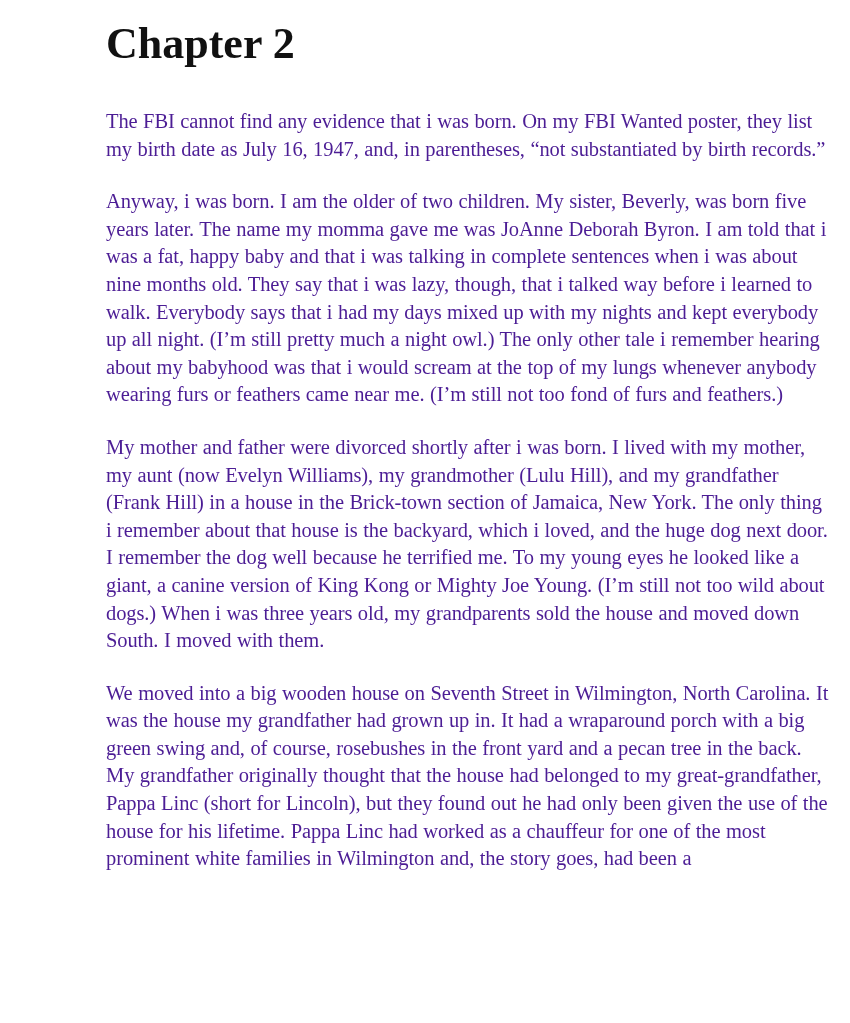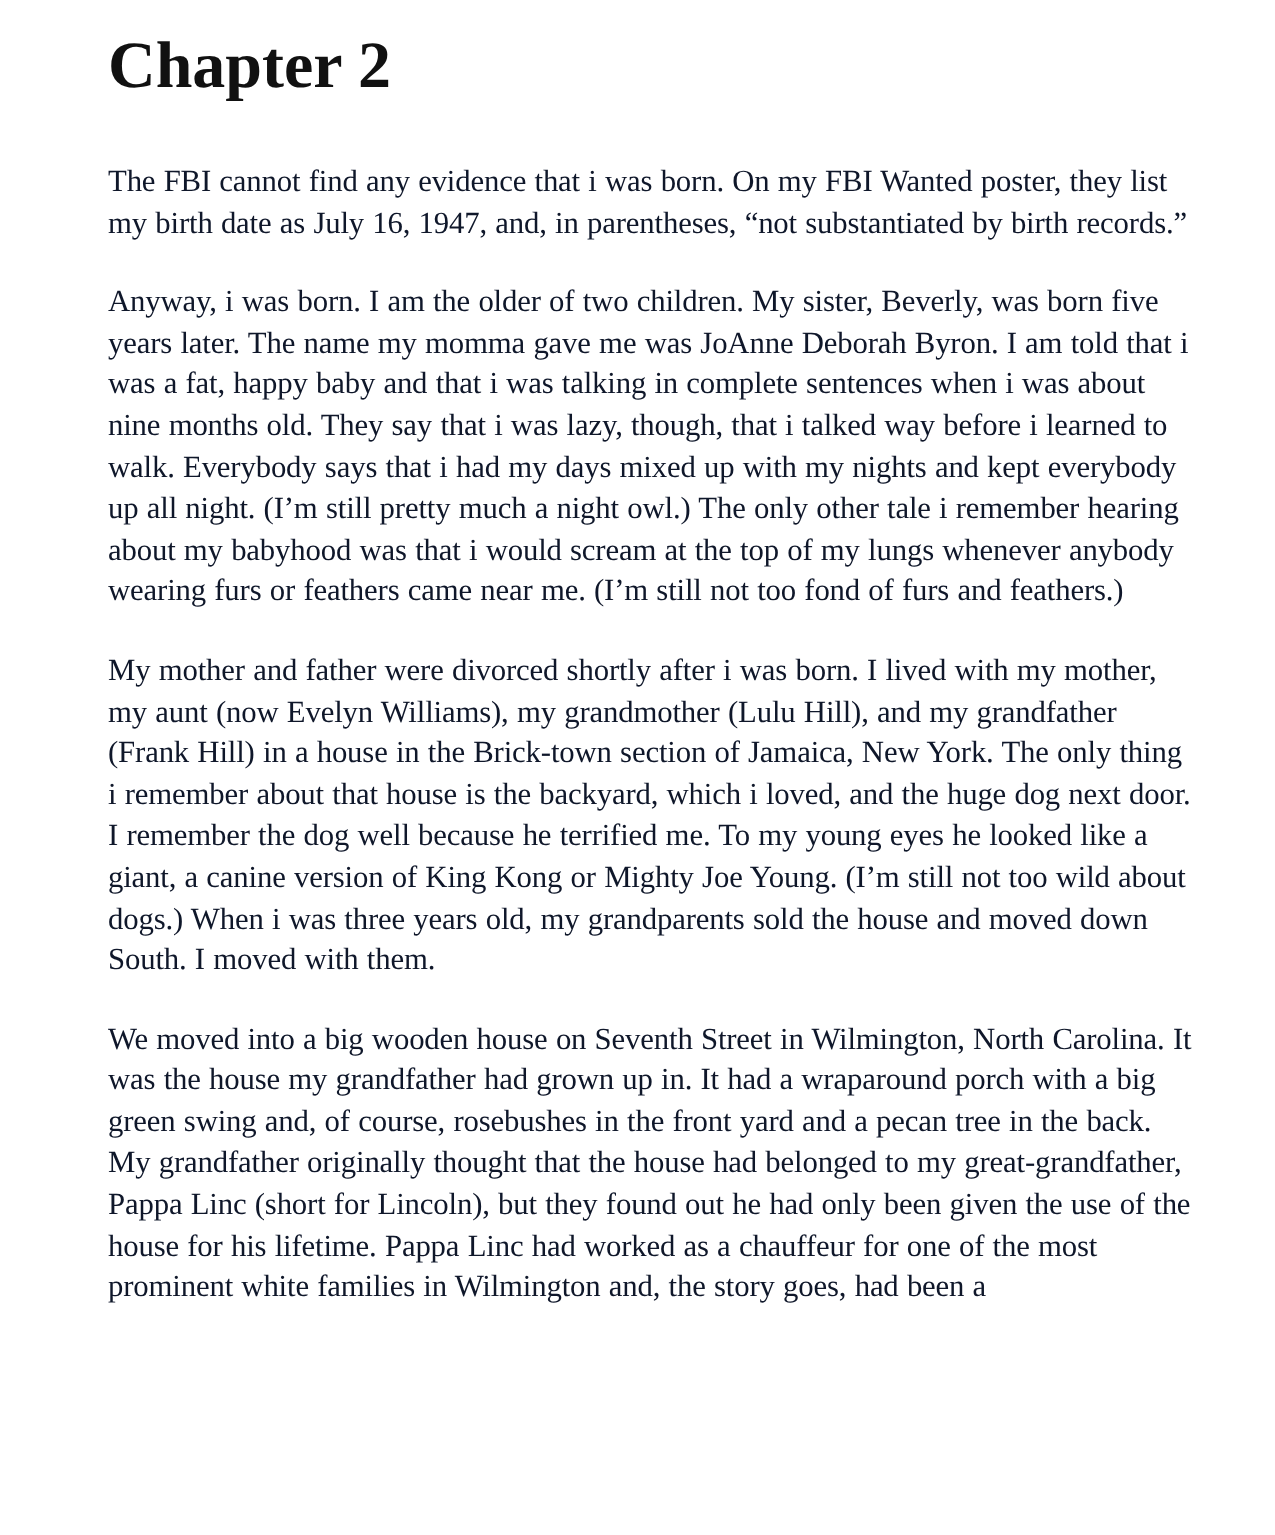--- a/index.html
+++ b/index.html
@@ -7,36 +7,36 @@
     padding: 0;
     background: #ffffff;
   }
   .page {
     position: relative;
     width: 850px;
     height: 1023px;
     background: #ffffff;
     overflow: hidden;
     box-sizing: border-box;
-    padding: 22px 25px 0 72px;
+    padding: 22px 25px 0 106px;
   }
   .chapter-title {
     font-family: "Liberation Serif", "DejaVu Serif", serif;
     font-weight: bold;
     font-size: 44px;
     line-height: 1.0;
     color: #111111;
     margin: 0 0 42px 0;
     letter-spacing: 0px;
   }
   .body-text p {
     font-family: "Liberation Serif", "DejaVu Serif", serif;
     font-size: 20.5px;
     line-height: 27.6px;
-    color: #0f172a;
+    color: #4c1d95;
     margin: 0 0 25px 0;
     width: 727px;
     text-align: left;
     letter-spacing: -0.1px;
     word-spacing: 0.5px;
   }
 </style>
 </head>
 <body>
 

